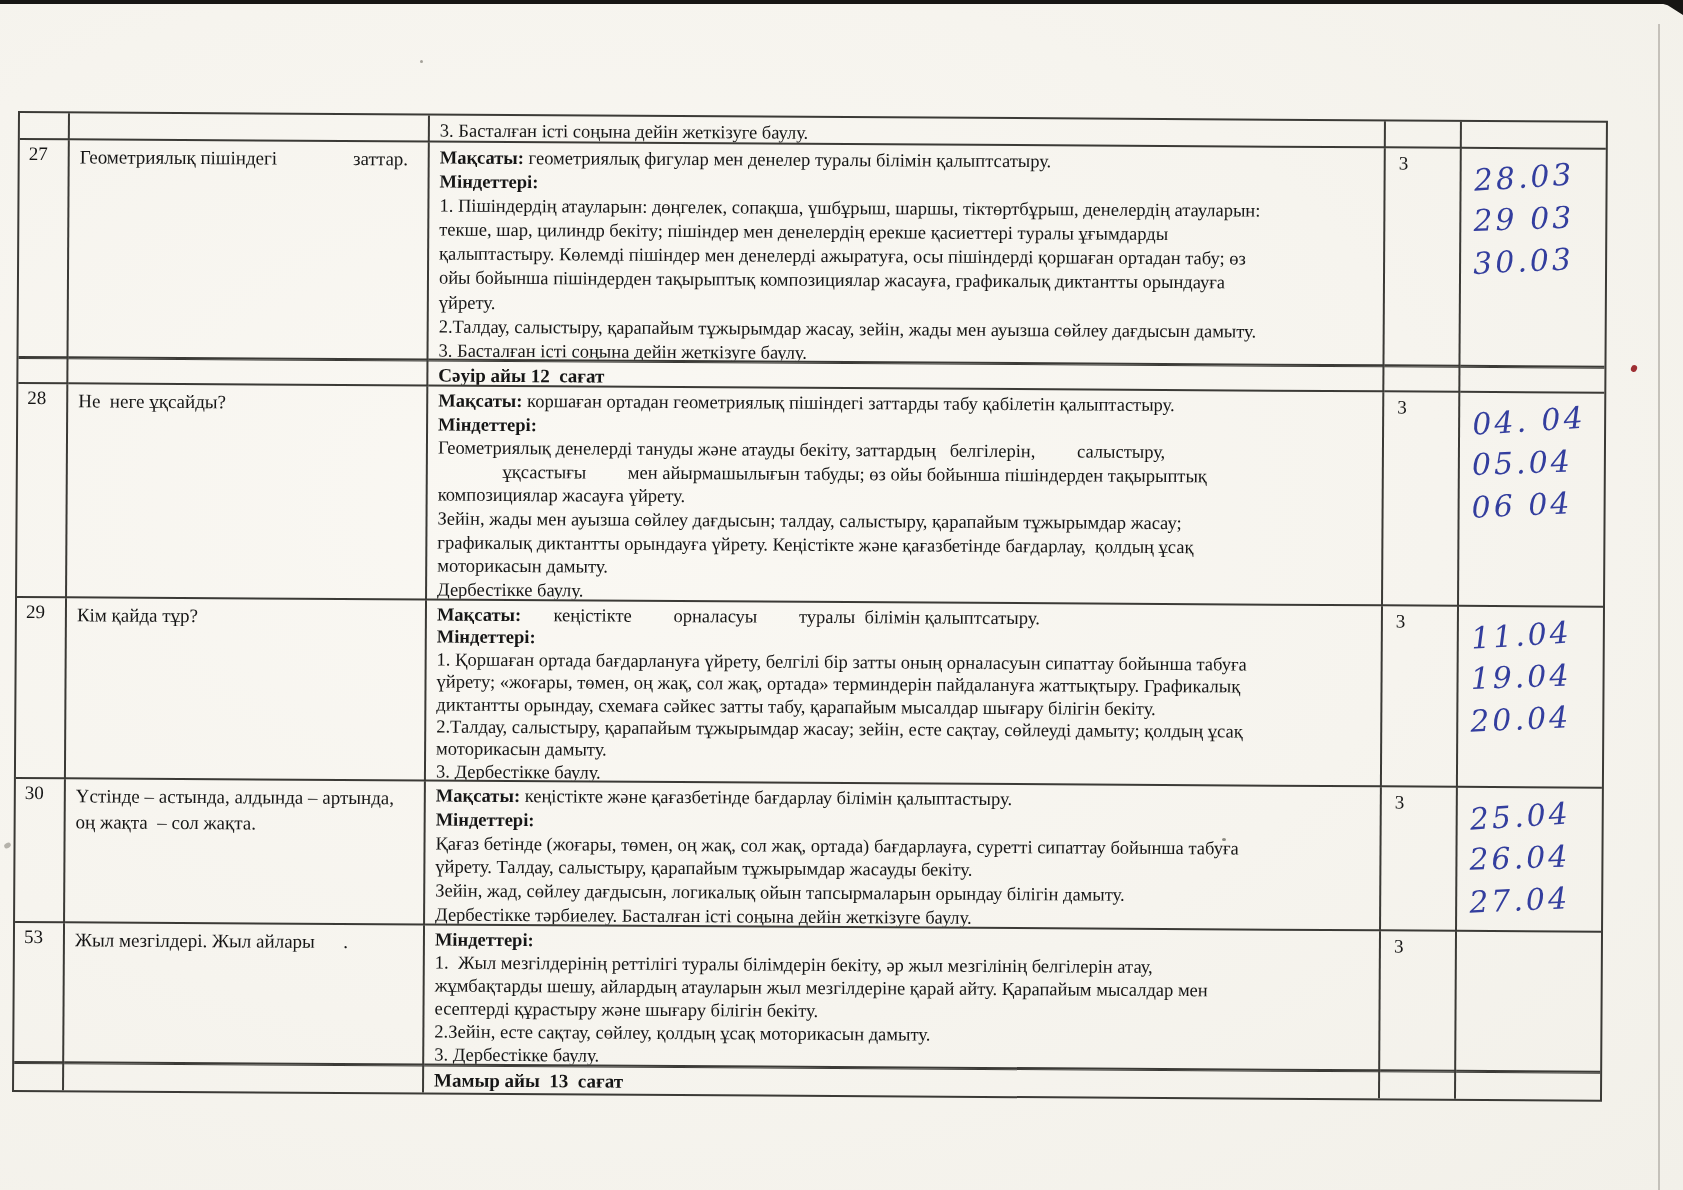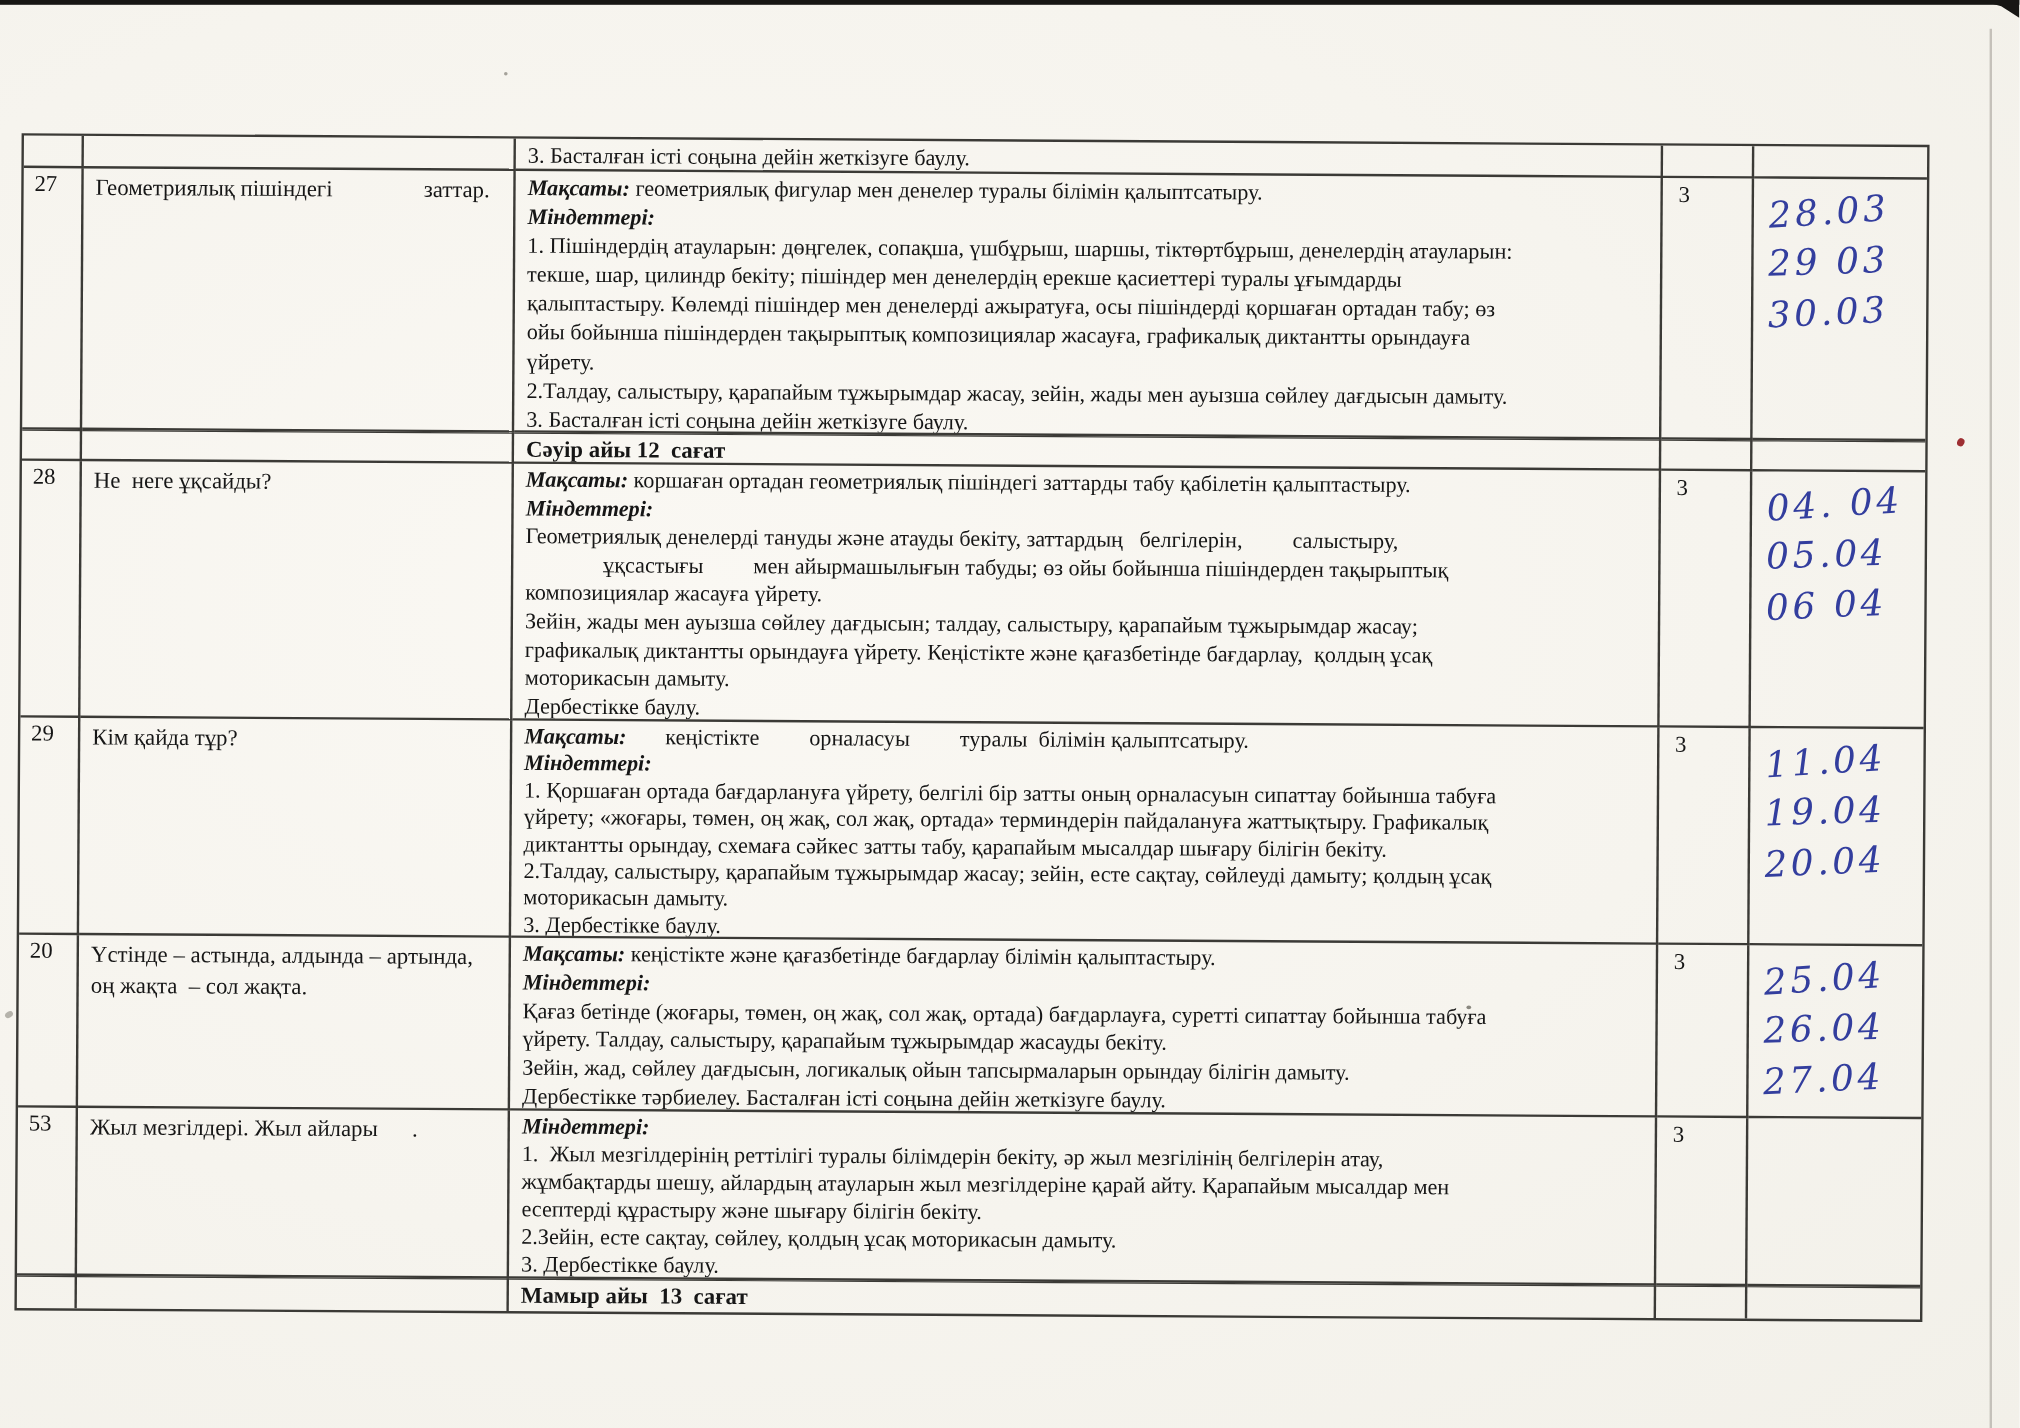--- a/index.html
+++ b/index.html
@@ -33,21 +33,21 @@
   .t-row{display:grid;grid-template-columns:50px 360px 956px 76px 144px;}
   .t-row > div{border-right:2px solid #3b3a36;border-bottom:2px solid #3b3a36;overflow:hidden;position:relative;}
   .t-row > div:last-child{border-right:none;}
   .t-row.last > div{border-bottom:none;}
   .t-row.section-row > div{border-top:1px solid #3b3a36;}
 
   .num-cell{padding:3px 2px 0 9px;font-size:19px;}
   .topic-cell{padding:4px 6px 0 10px;font-size:19px;white-space:pre-wrap;line-height:26px;}
   .goals-cell{padding:3px 8px 0 10px;font-size:18.5px;white-space:pre-wrap;}
   .goals-cell .para{white-space:pre-wrap;}
-  .goals-cell b{font-weight:700;font-style:italic;}
+  .goals-cell b{font-weight:700;}
   .hours-cell{padding:4px 2px 0 13px;font-size:19px;}
   .dates-cell{padding:7px 0 0 12px;}
   .section-title{font-weight:700;font-size:19px;}
 
   
   .hand{
     font-family:cursive, "DejaVu Serif", serif;
     font-style:italic;
     color:#333e9e;
     font-size:30px;
@@ -126,21 +126,21 @@
 диктантты орындау, схемаға сәйкес затты табу, қарапайым мысалдар шығару білігін бекіту.</div><div class="para">2.Талдау, салыстыру, қарапайым тұжырымдар жасау; зейін, есте сақтау, сөйлеуді дамыту; қолдың ұсақ
 моторикасын дамыту.</div><div class="para">3. Дербестікке баулу.</div></div>
         <div class="hours-cell">3</div>
         <div class="dates-cell">
           <div class="hand">11.04</div>
           <div class="hand">19.04</div>
           <div class="hand">20.04</div>
         </div>
       </div>
       <div class="t-row" style="height: 144px;">
-        <div class="num-cell">20</div>
+        <div class="num-cell">30</div>
         <div class="topic-cell">Үстінде – астында, алдында – артында,
 оң жақта  – сол жақта.</div>
         <div class="goals-cell" style="line-height: 23.8px;"><div class="para"><b>Мақсаты:</b> кеңістікте және қағазбетінде бағдарлау білімін қалыптастыру.</div><div class="para"><b>Міндеттері:</b></div><div class="para">Қағаз бетінде (жоғары, төмен, оң жақ, сол жақ, ортада) бағдарлауға, суретті сипаттау бойынша табуға
 үйрету. Талдау, салыстыру, қарапайым тұжырымдар жасауды бекіту.</div><div class="para">Зейін, жад, сөйлеу дағдысын, логикалық ойын тапсырмаларын орындау білігін дамыту.</div><div class="para">Дербестікке тәрбиелеу. Басталған істі соңына дейін жеткізуге баулу.</div></div>
         <div class="hours-cell">3</div>
         <div class="dates-cell">
           <div class="hand">25.04</div>
           <div class="hand">26.04</div>
           <div class="hand">27.04</div>
         </div>

